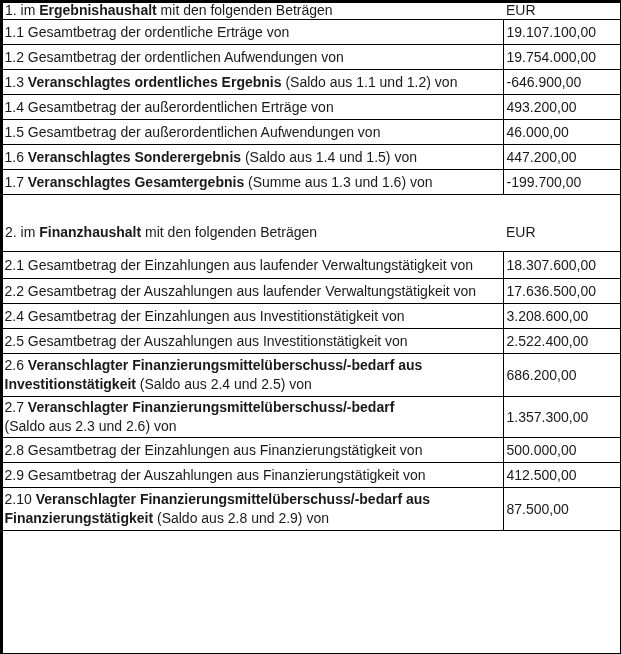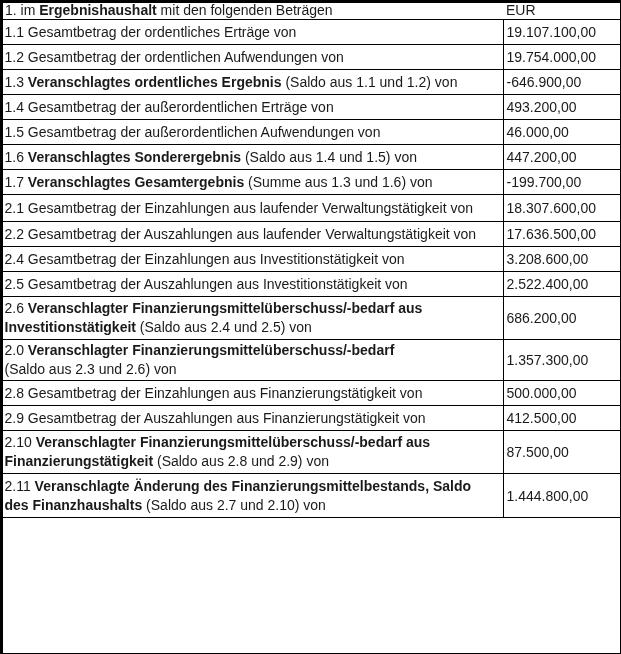--- a/index.html
+++ b/index.html
@@ -87,21 +87,21 @@
       <col class="c-value">
     </colgroup>
     <tbody>
 
       <tr class="section-head first r-34">
         <td class="label"><span>1.</span> <span>im</span> <b>Ergebnishaushalt</b> <span>mit den folgenden Beträgen</span></td>
         <td class="value">EUR</td>
       </tr>
 
       <tr class="r-26">
-        <td class="label"><span>1.1</span> <span>Gesamtbetrag der ordentliches Erträge von</span></td>
+        <td class="label"><span>1.1</span> <span>Gesamtbetrag der ordentliche Erträge von</span></td>
         <td class="value">19.107.100,00</td>
       </tr>
 
       <tr class="r-26">
         <td class="label"><span>1.2</span> <span>Gesamtbetrag der ordentlichen Aufwendungen von</span></td>
         <td class="value">19.754.000,00</td>
       </tr>
 
       <tr class="r-26">
         <td class="label"><span>1.3</span> <b>Veranschlagtes ordentliches Ergebnis</b> <span>(Saldo aus 1.1 und 1.2) von</span></td>
@@ -121,20 +121,24 @@
       <tr class="r-26">
         <td class="label"><span>1.6</span> <b>Veranschlagtes Sonderergebnis</b> <span>(Saldo aus 1.4 und 1.5) von</span></td>
         <td class="value">447.200,00</td>
       </tr>
 
       <tr class="r-26">
         <td class="label"><span>1.7</span> <b>Veranschlagtes Gesamtergebnis</b> <span>(Summe aus 1.3 und 1.6) von</span></td>
         <td class="value">-199.700,00</td>
       </tr>
 
+      <tr class="section-head spaced r-58">
+        <td class="label"><span>2.</span> <span>im</span> <b>Finanzhaushalt</b> <span>mit den folgenden Beträgen</span></td>
+        <td class="value">EUR</td>
+      </tr>
 
       <tr class="r-28">
         <td class="label"><span>2.1</span> <span>Gesamtbetrag der Einzahlungen aus laufender Verwaltungstätigkeit von</span></td>
         <td class="value">18.307.600,00</td>
       </tr>
 
       <tr class="r-26">
         <td class="label"><span>2.2</span> <span>Gesamtbetrag der Auszahlungen aus laufender Verwaltungstätigkeit von</span></td>
         <td class="value">17.636.500,00</td>
       </tr>
@@ -149,39 +153,35 @@
         <td class="label"><span>2.5</span> <span>Gesamtbetrag der Auszahlungen aus Investitionstätigkeit von</span></td>
         <td class="value">2.522.400,00</td>
       </tr>
 
       <tr class="r-46">
         <td class="label wrap"><span>2.6</span> <b>Veranschlagter Finanzierungsmittelüberschuss/-bedarf aus Investitionstätigkeit</b> <span>(Saldo aus 2.4 und 2.5) von</span></td>
         <td class="value">686.200,00</td>
       </tr>
 
       <tr class="r-42">
-        <td class="label wrap"><span>2.0</span> <b>Veranschlagter Finanzierungsmittelüberschuss/-bedarf</b><br><span>(Saldo aus 2.3 und 2.6) von</span></td>
+        <td class="label wrap"><span>2.7</span> <b>Veranschlagter Finanzierungsmittelüberschuss/-bedarf</b><br><span>(Saldo aus 2.3 und 2.6) von</span></td>
         <td class="value">1.357.300,00</td>
       </tr>
 
       <tr class="r-26">
         <td class="label"><span>2.8</span> <span>Gesamtbetrag der Einzahlungen aus Finanzierungstätigkeit von</span></td>
         <td class="value">500.000,00</td>
       </tr>
 
       <tr class="r-26">
         <td class="label"><span>2.9</span> <span>Gesamtbetrag der Auszahlungen aus Finanzierungstätigkeit von</span></td>
         <td class="value">412.500,00</td>
       </tr>
 
       <tr class="r-44">
         <td class="label wrap"><span>2.10</span> <b>Veranschlagter Finanzierungsmittelüberschuss/-bedarf aus Finanzierungstätigkeit</b> <span>(Saldo aus 2.8 und 2.9) von</span></td>
         <td class="value">87.500,00</td>
       </tr>
 
-      <tr class="r-45">
-        <td class="label wrap"><span>2.11</span> <b>Veranschlagte Änderung des Finanzierungsmittelbestands, Saldo des Finanzhaushalts</b> <span>(Saldo aus 2.7 und 2.10) von</span></td>
-        <td class="value">1.444.800,00</td>
-      </tr>
     </tbody>
   </table>
   <div id="outer-frame"></div>
 </div>
 
 </body></html>

